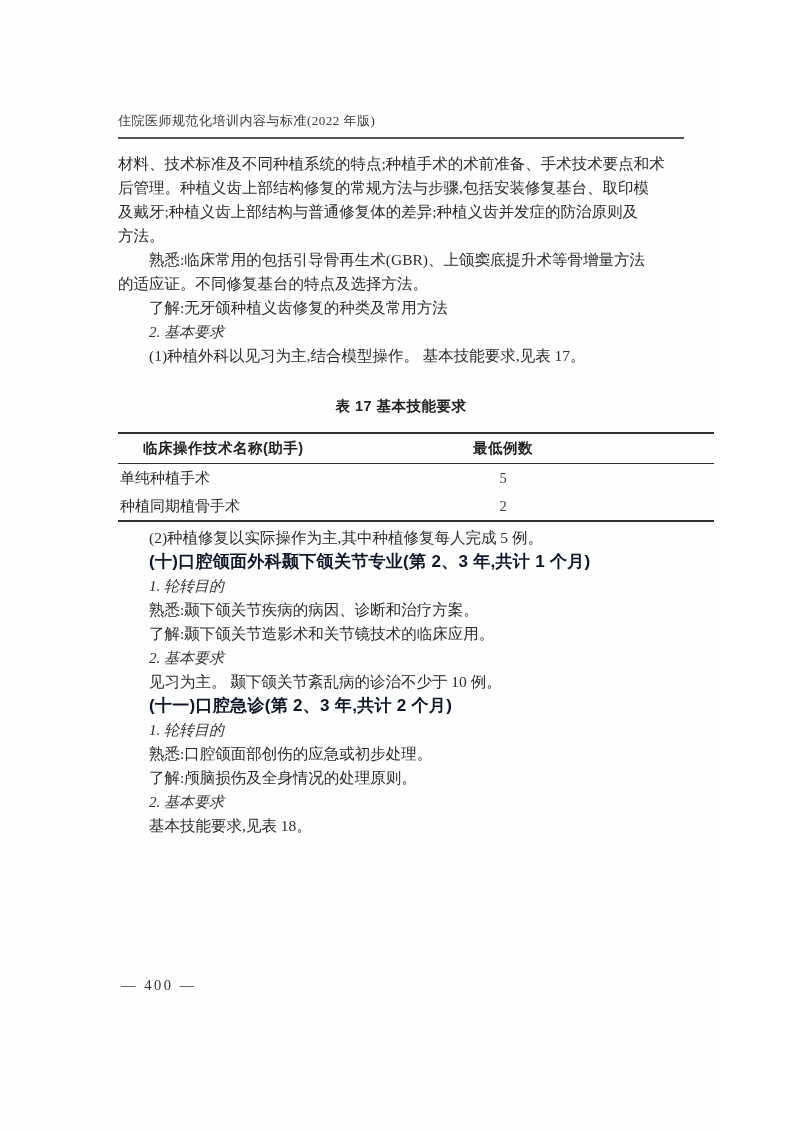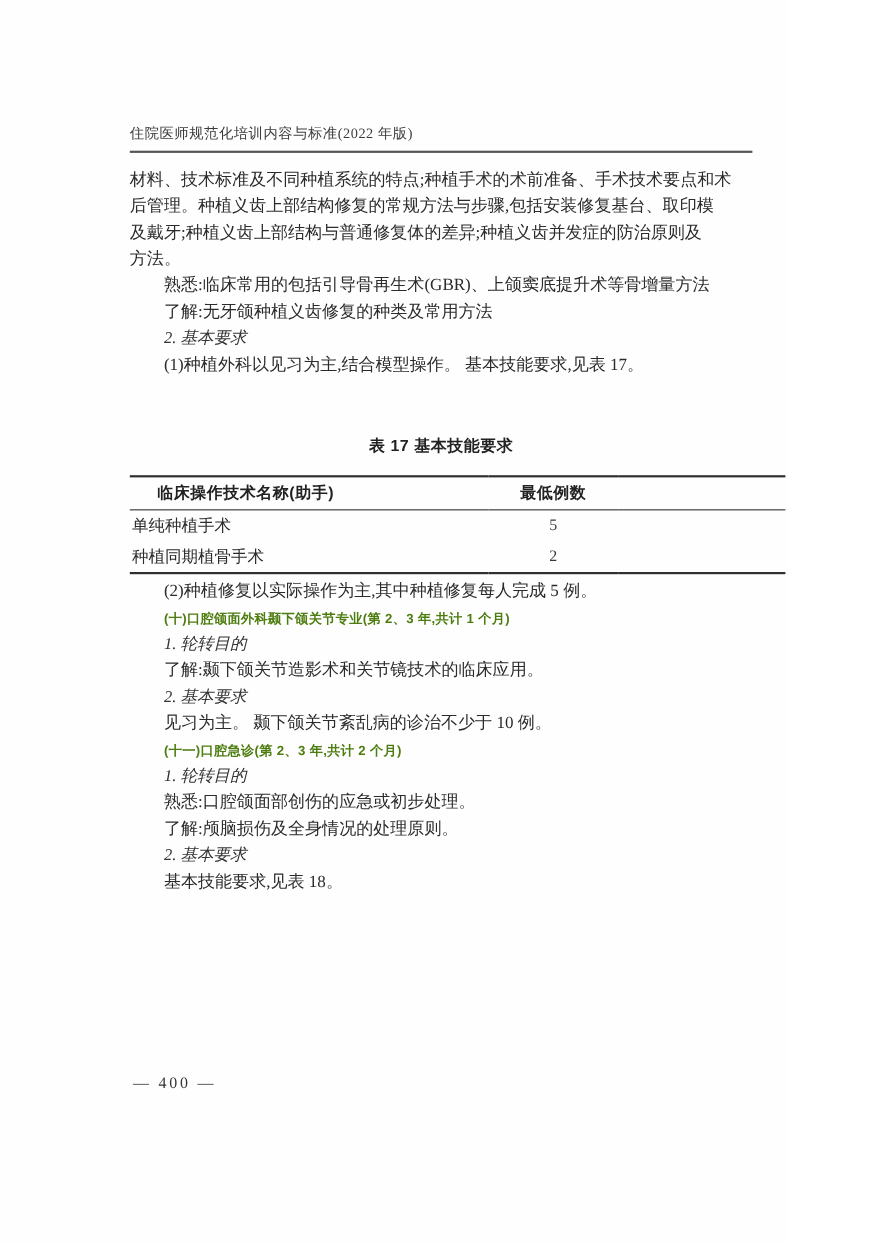--- a/index.html
+++ b/index.html
@@ -35,23 +35,23 @@
   .line { height: 24px; white-space: nowrap; }
   .line.indent { padding-left: 31px; }
   .line.kai {
     font-style: italic;
     font-size: 15px;
     color: #333;
   }
   .line.bold {
     font-family: "Liberation Sans", "DejaVu Sans", sans-serif;
     font-weight: bold;
-    font-size: 12px;
+    font-size: 17px;
     letter-spacing: 0.3px;
-    color: #4d7c0f;
+    color: #0f172a;
   }
   
   .tablewrap { position: absolute; left: 118px; top: 396px; width: 566px; }
   .table-caption {
     text-align: center;
     font-family: "Liberation Sans", "DejaVu Sans", sans-serif;
     font-weight: bold; font-size: 14.5px; line-height: 20px;
     color: #222; margin-bottom: 16px; letter-spacing: 0.5px;
   }
   table.skills {
@@ -86,20 +86,21 @@
 
   <div class="running-head">住院医师规范化培训内容与标准(2022 年版)</div>
   <div class="head-rule"></div>
 
   <div id="upper-text" class="textblock">
       <div class="line">材料、技术标准及不同种植系统的特点;种植手术的术前准备、手术技术要点和术</div>
       <div class="line">后管理。种植义齿上部结构修复的常规方法与步骤,包括安装修复基台、取印模</div>
       <div class="line">及戴牙;种植义齿上部结构与普通修复体的差异;种植义齿并发症的防治原则及</div>
       <div class="line">方法。</div>
       <div class="line indent">熟悉:临床常用的包括引导骨再生术(GBR)、上颌窦底提升术等骨增量方法</div>
+      <div class="line">的适应证。不同修复基台的特点及选择方法。</div>
       <div class="line indent">了解:无牙颌种植义齿修复的种类及常用方法</div>
       <div class="line indent kai">2. 基本要求</div>
       <div class="line indent">(1)种植外科以见习为主,结合模型操作。 基本技能要求,见表 17。</div>
     </div>
 
   <div class="tablewrap">
     <div class="table-caption">表 17  基本技能要求</div>
     <table class="skills">
       <thead>
         <tr>
@@ -120,20 +121,21 @@
             <td></td>
           </tr>
         </tbody>
     </table>
   </div>
 
   <div id="lower-text" class="textblock">
       <div class="line indent">(2)种植修复以实际操作为主,其中种植修复每人完成 5 例。</div>
       <div class="line indent bold">(十)口腔颌面外科颞下颌关节专业(第 2、3 年,共计 1 个月)</div>
       <div class="line indent kai">1. 轮转目的</div>
+      <div class="line indent">熟悉:颞下颌关节疾病的病因、诊断和治疗方案。</div>
       <div class="line indent">了解:颞下颌关节造影术和关节镜技术的临床应用。</div>
       <div class="line indent kai">2. 基本要求</div>
       <div class="line indent">见习为主。 颞下颌关节紊乱病的诊治不少于 10 例。</div>
       <div class="line indent bold">(十一)口腔急诊(第 2、3 年,共计 2 个月)</div>
       <div class="line indent kai">1. 轮转目的</div>
       <div class="line indent">熟悉:口腔颌面部创伤的应急或初步处理。</div>
       <div class="line indent">了解:颅脑损伤及全身情况的处理原则。</div>
       <div class="line indent kai">2. 基本要求</div>
       <div class="line indent">基本技能要求,见表 18。</div>
     </div>

